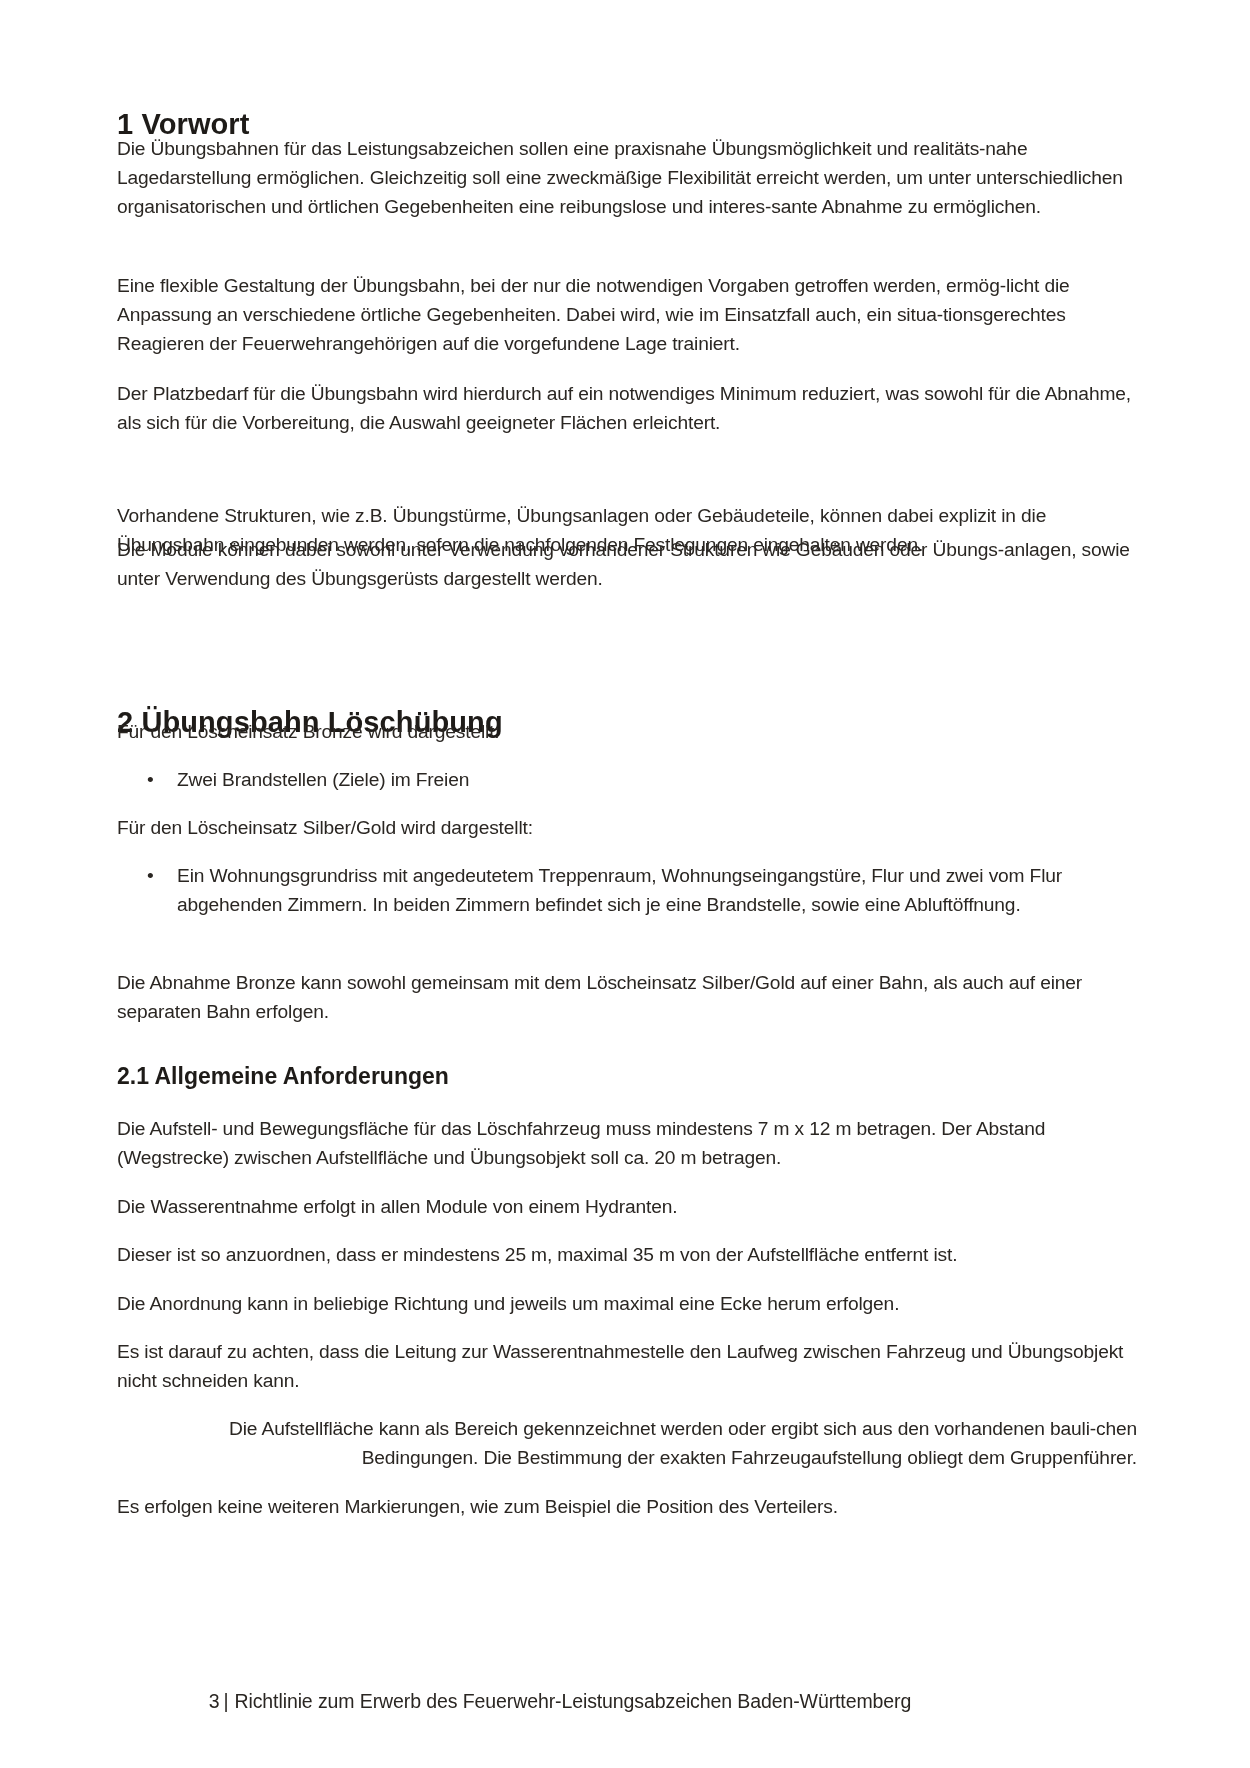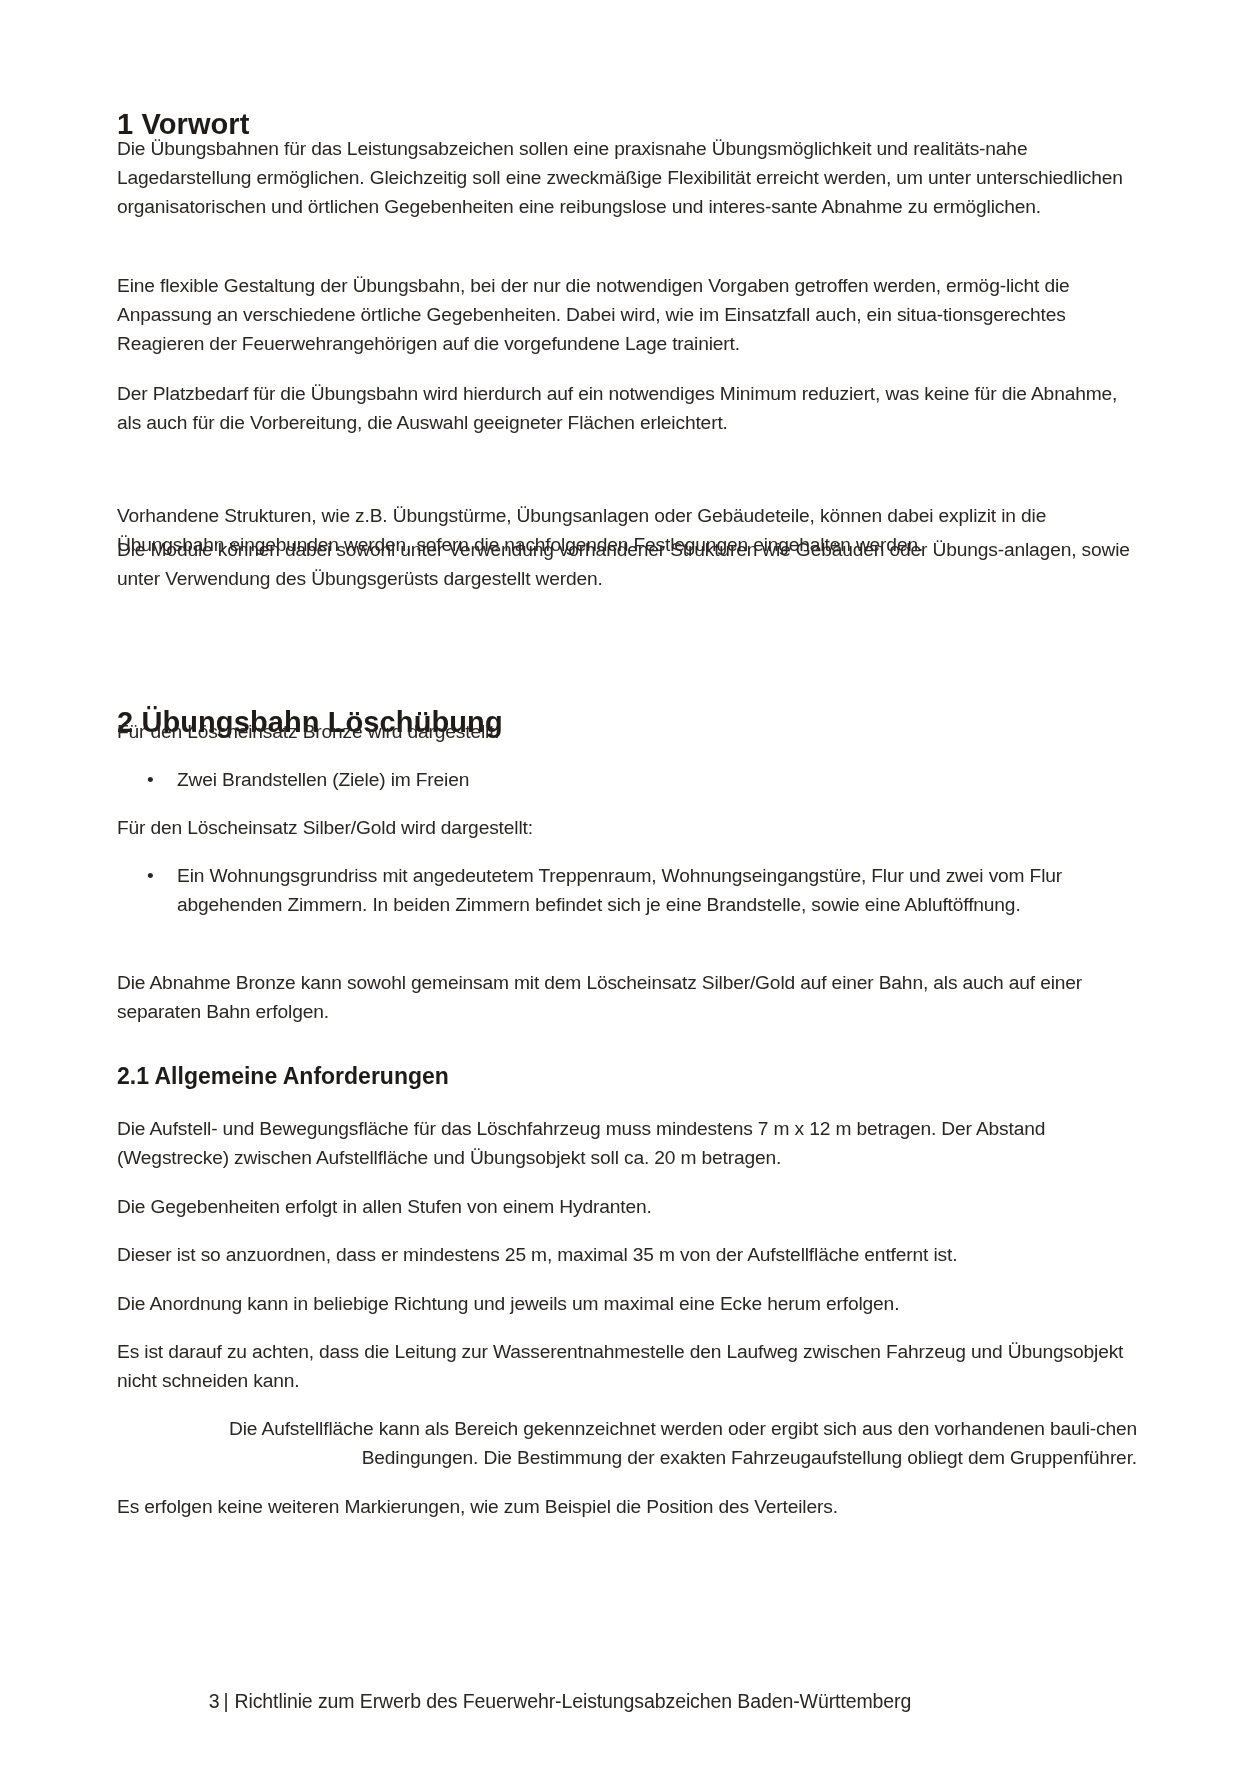--- a/index.html
+++ b/index.html
@@ -38,42 +38,42 @@
 </style>
 </head>
 <body>
 
 <div class="page">
 
   <h1 style="top:78px;margin-top:30px;">1  Vorwort</h1>
 
   <p class="p" style="top:134px;">Die Übungsbahnen für das Leistungsabzeichen sollen eine praxisnahe Übungsmöglichkeit und realitäts-nahe Lagedarstellung ermöglichen. Gleichzeitig soll eine zweckmäßige Flexibilität erreicht werden, um unter unterschiedlichen organisatorischen und örtlichen Gegebenheiten eine reibungslose und interes-sante Abnahme zu ermöglichen.</p>
   <p class="p" style="top:271px;">Eine flexible Gestaltung der Übungsbahn, bei der nur die notwendigen Vorgaben getroffen werden, ermög-licht die Anpassung an verschiedene örtliche Gegebenheiten. Dabei wird, wie im Einsatzfall auch, ein situa-tionsgerechtes Reagieren der Feuerwehrangehörigen auf die vorgefundene Lage trainiert.</p>
-  <p class="p" style="top:379px;">Der Platzbedarf für die Übungsbahn wird hierdurch auf ein notwendiges Minimum reduziert, was keine für die Abnahme, als auch für die Vorbereitung, die Auswahl geeigneter Flächen erleichtert.</p>
+  <p class="p" style="top:379px;">Der Platzbedarf für die Übungsbahn wird hierdurch auf ein notwendiges Minimum reduziert, was sowohl für die Abnahme, als sich für die Vorbereitung, die Auswahl geeigneter Flächen erleichtert.</p>
   <p class="p" style="top:457px;margin-top:44px;">Vorhandene Strukturen, wie z.B. Übungstürme, Übungsanlagen oder Gebäudeteile, können dabei explizit in die Übungsbahn eingebunden werden, sofern die nachfolgenden Festlegungen eingehalten werden.</p>
   <p class="p" style="top:535px;">Die Module können dabei sowohl unter Verwendung vorhandener Strukturen wie Gebäuden oder Übungs-anlagen, sowie unter Verwendung des Übungsgerüsts dargestellt werden.</p>
 
   <h1 style="top:662px;margin-top:44px;">2  Übungsbahn Löschübung</h1>
 
   <p class="p" style="top:717px;">Für den Löscheinsatz Bronze wird dargestellt:</p>
   <div class="bullet" style="top:765px;">
     <span class="dot">•</span>
     <span class="txt">Zwei Brandstellen (Ziele) im Freien</span>
   </div>
   <p class="p" style="top:813px;">Für den Löscheinsatz Silber/Gold wird dargestellt:</p>
   <div class="bullet" style="top:861px;">
     <span class="dot">•</span>
     <span class="txt">Ein Wohnungsgrundriss mit angedeutetem Treppenraum, Wohnungseingangstüre, Flur und zwei vom Flur abgehenden Zimmern. In beiden Zimmern befindet sich je eine Brandstelle, sowie eine Abluftöffnung.</span>
   </div>
   <p class="p" style="top:968px;">Die Abnahme Bronze kann sowohl gemeinsam mit dem Löscheinsatz Silber/Gold auf einer Bahn, als auch auf einer separaten Bahn erfolgen.</p>
 
   <h2 style="top:1063px;">2.1  Allgemeine Anforderungen</h2>
 
   <p class="p" style="top:1114px;">Die Aufstell- und Bewegungsfläche für das Löschfahrzeug muss mindestens 7 m x 12 m betragen. Der Abstand (Wegstrecke) zwischen Aufstellfläche und Übungsobjekt soll ca. 20 m betragen.</p>
-  <p class="p" style="top:1192px;">Die Gegebenheiten erfolgt in allen Stufen von einem Hydranten.</p>
+  <p class="p" style="top:1192px;">Die Wasserentnahme erfolgt in allen Module von einem Hydranten.</p>
   <p class="p" style="top:1240px;">Dieser ist so anzuordnen, dass er mindestens 25 m, maximal 35 m von der Aufstellfläche entfernt ist.</p>
   <p class="p" style="top:1289px;">Die Anordnung kann in beliebige Richtung und jeweils um maximal eine Ecke herum erfolgen.</p>
   <p class="p" style="top:1337px;">Es ist darauf zu achten, dass die Leitung zur Wasserentnahmestelle den Laufweg zwischen Fahrzeug und Übungsobjekt nicht schneiden kann.</p>
   <p class="p" style="top:1414px;text-align:right;">Die Aufstellfläche kann als Bereich gekennzeichnet werden oder ergibt sich aus den vorhandenen bauli-chen Bedingungen. Die Bestimmung der exakten Fahrzeugaufstellung obliegt dem Gruppenführer.</p>
   <p class="p" style="top:1492px;">Es erfolgen keine weiteren Markierungen, wie zum Beispiel die Position des Verteilers.</p>
 
 </div>
 
 <div class="footer">
   <span>3</span><span class="pipe">|</span><span>Richtlinie zum Erwerb des Feuerwehr-Leistungsabzeichen Baden-Württemberg</span>

